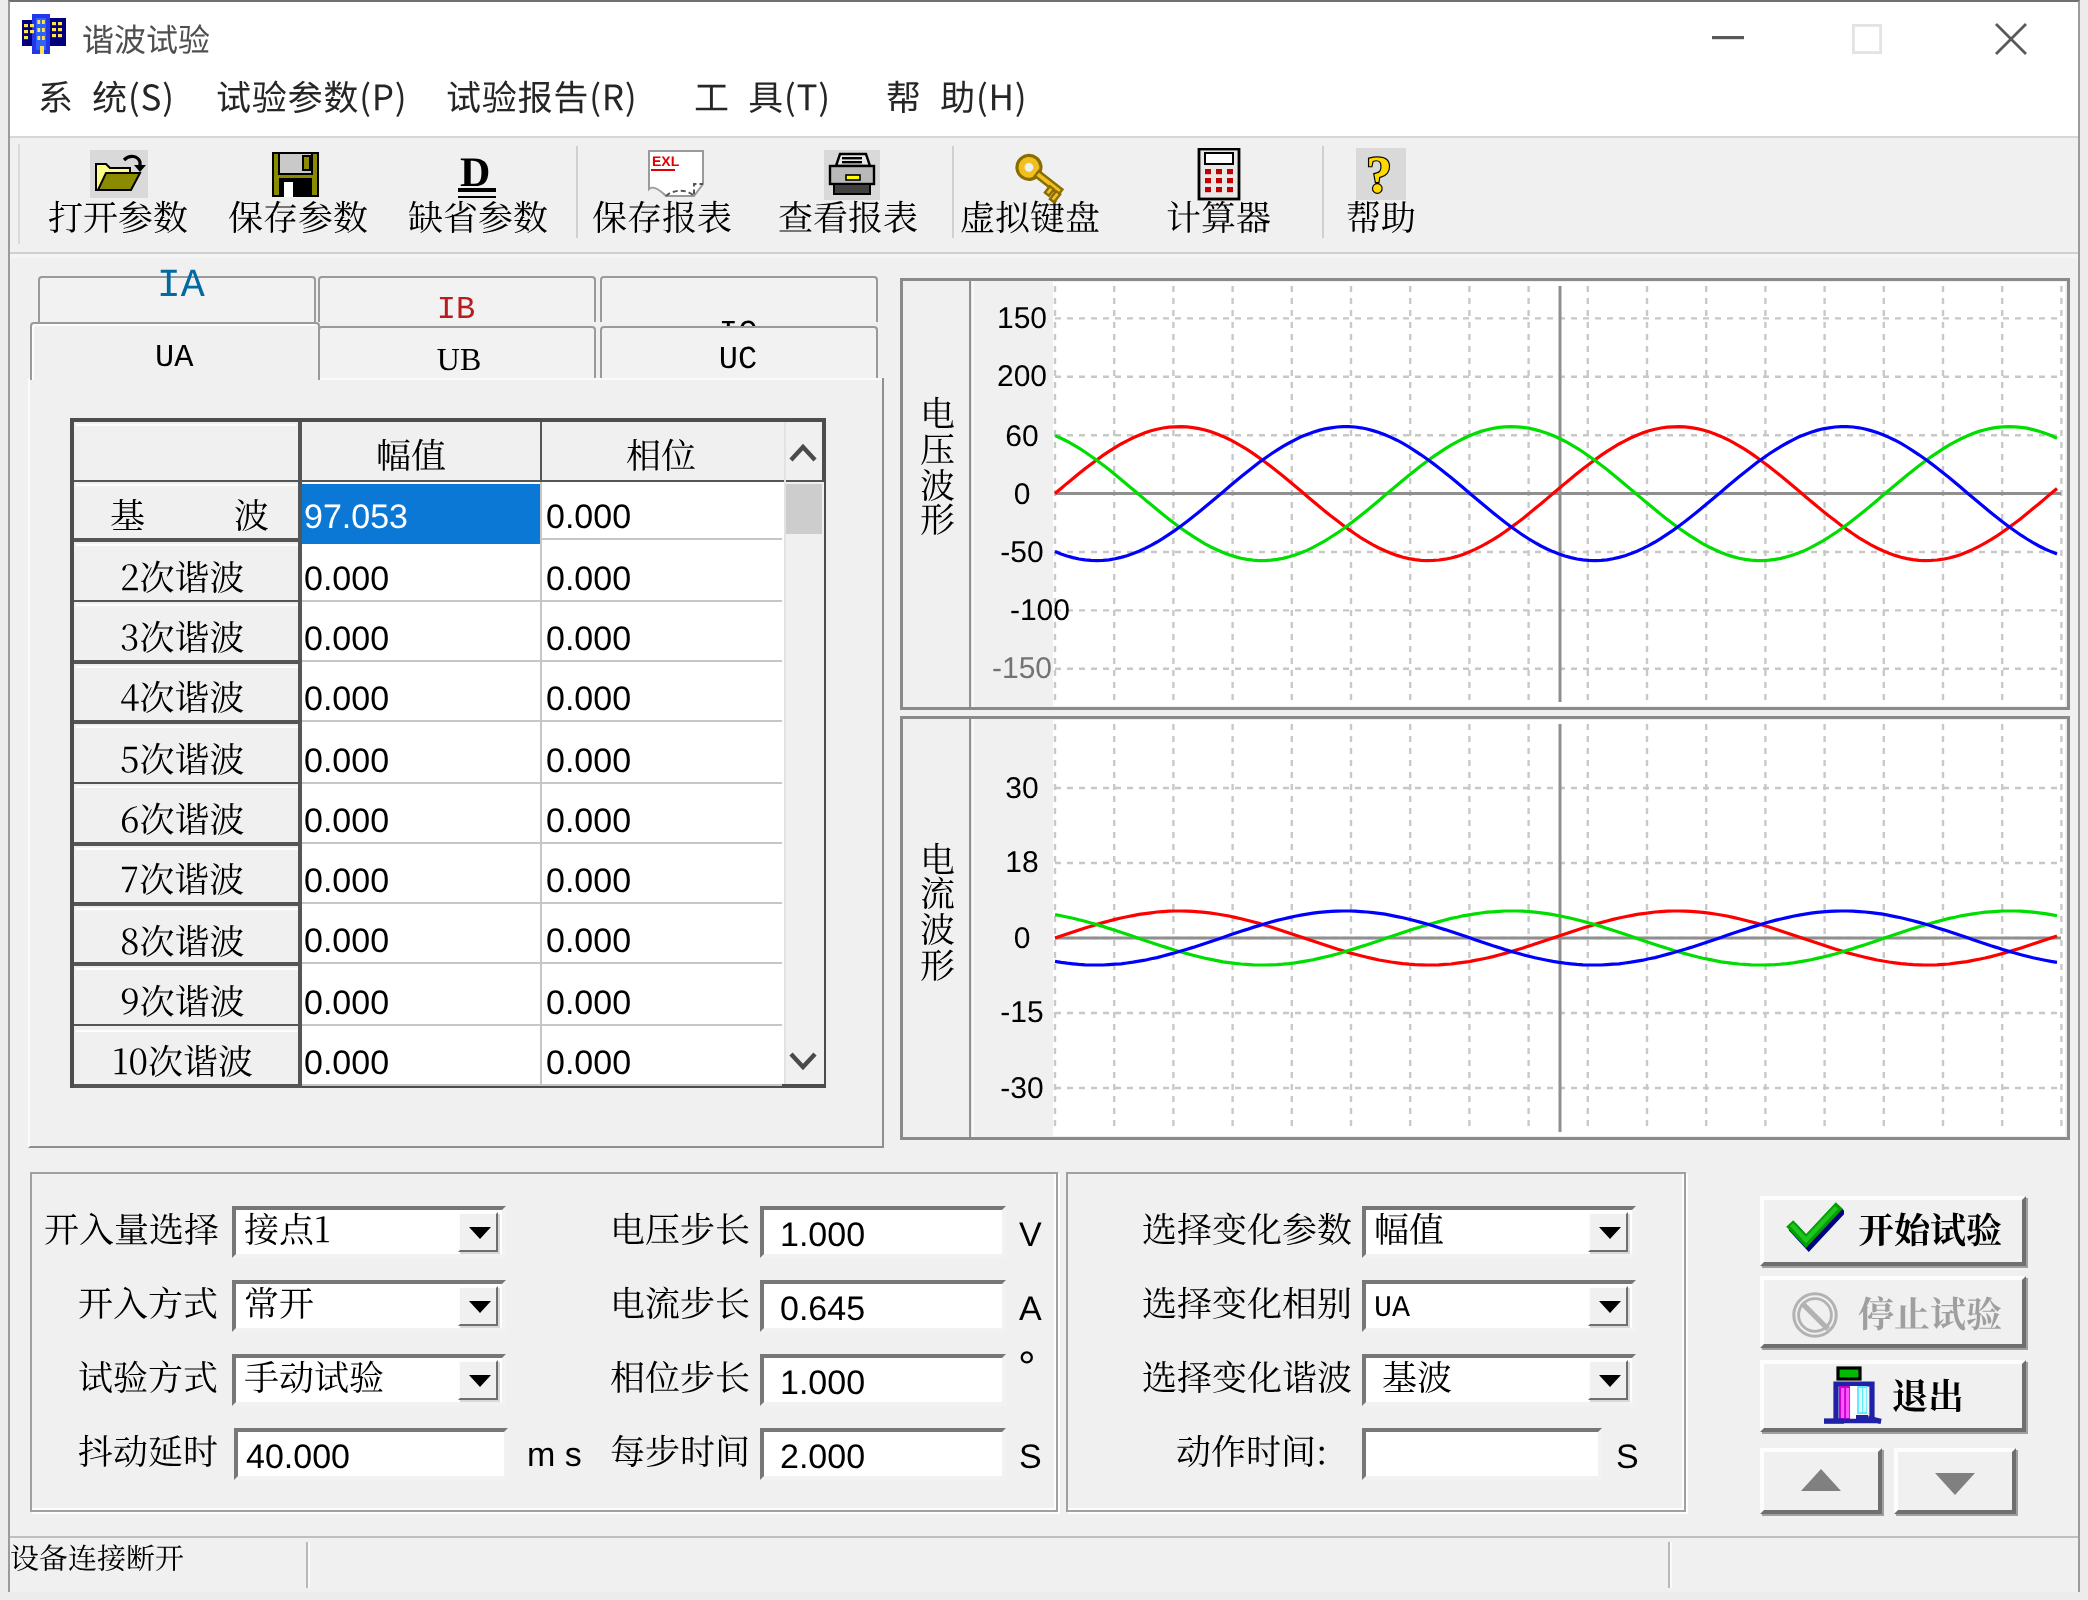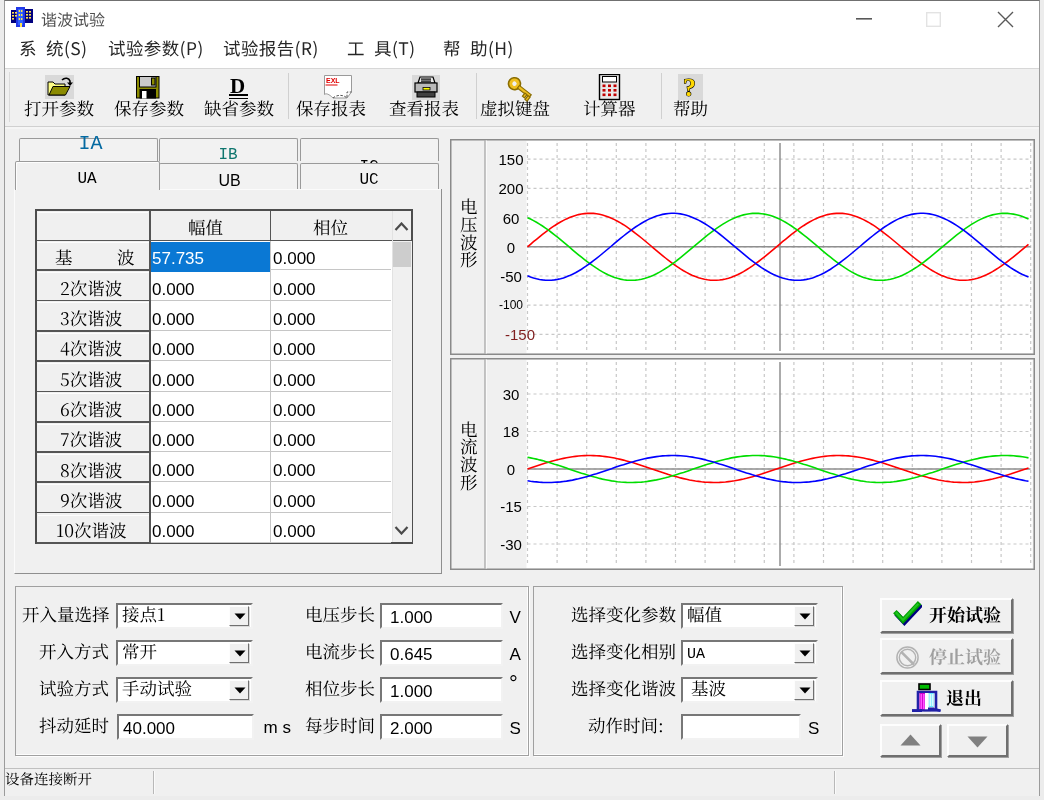--- a/index.html
+++ b/index.html
@@ -330,25 +330,25 @@
   </svg>
 <svg style="position:absolute;left:678px;top:74px" width="25" height="27" viewBox="0 0 25 27">
 <rect x="0" y="0" width="25" height="26" fill="#d9d9d9"></rect>
 <text x="5" y="22" font-family="'Liberation Serif',serif" font-weight="bold" font-size="26px" fill="#ffd800" stroke="#000" stroke-width="1.2" paint-order="stroke">?</text>
 </svg>
 <div style="position:absolute;left:14px;top:189px;width:428px;height:385px;background:#f0f0f0;border-right:1.5px solid #8f8f8f;border-bottom:1.5px solid #8f8f8f;border-left:1px solid #fbfbfb"></div>
 <div style="position:absolute;left:160px;top:189px;width:281px;height:1px;background:#fbfbfb"></div>
 <div style="position:absolute;left:19px;top:138px;width:138.5px;height:23px;background:#f2f2f2;border:1px solid #9a9a9a;border-bottom:none;border-radius:2px 2px 0 0"></div>
 <div style="position:absolute;left:78.4px;top:134px;font-family:'Liberation Mono',monospace;font-size:20px;color:#0369a1;line-height:19.2px;white-space:pre;">IA</div>
 <div style="position:absolute;left:158.5px;top:138px;width:139px;height:23px;background:#f2f2f2;border:1px solid #9a9a9a;border-bottom:none;border-radius:2px 2px 0 0"></div>
-<div style="position:absolute;left:218.4px;top:146px;font-family:'Liberation Mono',monospace;font-size:16px;color:#0f766e;line-height:19.2px;white-space:pre;">IB</div>
+<div style="position:absolute;left:218.4px;top:146px;font-family:'Liberation Mono',monospace;font-size:16px;color:#b91c1c;line-height:19.2px;white-space:pre;">IB</div>
 <div style="position:absolute;left:299.5px;top:138px;width:139px;height:23px;background:#f2f2f2;border:1px solid #9a9a9a;border-bottom:none;border-radius:2px 2px 0 0"></div>
 <div style="position:absolute;left:359.4px;top:146px;font-family:'Liberation Mono',monospace;font-size:16px;color:#000;line-height:19.2px;white-space:pre;margin-top:12px;">IC</div>
 <div style="position:absolute;left:158.5px;top:163px;width:139px;height:26px;background:#f2f2f2;border:1px solid #9a9a9a;border-bottom:none;border-radius:2px 2px 0 0"></div>
-<div style="position:absolute;left:218.4px;top:171px;font-family:Liberation Sans, sans-serif;font-size:16px;color:#000;line-height:19.2px;white-space:pre;">UB</div>
+<div style="position:absolute;left:218.4px;top:171px;font-family:Liberation Serif, serif;font-size:16px;color:#000;line-height:19.2px;white-space:pre;">UB</div>
 <div style="position:absolute;left:299.5px;top:163px;width:139px;height:26px;background:#f2f2f2;border:1px solid #9a9a9a;border-bottom:none;border-radius:2px 2px 0 0"></div>
 <div style="position:absolute;left:359.4px;top:171px;font-family:'Liberation Mono',monospace;font-size:16px;color:#000;line-height:19.2px;white-space:pre;">UC</div>
 <div style="position:absolute;left:15px;top:161px;width:145px;height:29px;background:#f0f0f0;border:1px solid #9a9a9a;border-bottom:none;border-radius:2px 2px 0 0;box-shadow:inset 1px 1px 0 #fdfdfd"></div>
 <div style="position:absolute;left:77.5px;top:170px;font-family:'Liberation Mono',monospace;font-size:16px;color:#000;line-height:19.2px;white-space:pre;">UA</div>
 <div style="position:absolute;left:35px;top:209px;width:378px;height:335px;background:#ffffff;border:2px solid #4d4d4d"></div>
 <div style="position:absolute;left:37px;top:211px;width:374px;height:29px;background:#f0f0f0"></div>
 <div style="position:absolute;left:151px;top:269.3px;width:240px;height:1px;background:#c6c6c6"></div>
 <div style="position:absolute;left:151px;top:299.6px;width:240px;height:1px;background:#c6c6c6"></div>
 <div style="position:absolute;left:151px;top:329.9px;width:240px;height:1px;background:#c6c6c6"></div>
 <div style="position:absolute;left:151px;top:360.2px;width:240px;height:1px;background:#c6c6c6"></div>
@@ -392,21 +392,21 @@
       <use href="#r503c" x="1000"></use>
     </g>
   </svg>
 <svg style="position:absolute;left:313.0px;top:217.9px" width="37.0" height="20.6">
     <g transform="translate(0,16.10) scale(0.01750)" fill="#000">
       <use href="#r76f8" x="0"></use>
       <use href="#r4f4d" x="1000"></use>
     </g>
   </svg>
 <div style="position:absolute;left:151px;top:242px;width:118.5px;height:30px;background:#0a78d4"></div>
-<div style="position:absolute;left:152px;top:250.3px;font-family:'Liberation Sans',sans-serif;font-size:17px;color:#fff;line-height:17px;white-space:pre">57.735</div>
+<div style="position:absolute;left:152px;top:250.3px;font-family:'Liberation Sans',sans-serif;font-size:17px;color:#fff;line-height:17px;white-space:pre">97.053</div>
 <div style="position:absolute;left:273px;top:250.3px;font-family:'Liberation Sans',sans-serif;font-size:17px;color:#000;line-height:17px;white-space:pre">0.000</div>
 <svg style="position:absolute;left:55.0px;top:248.4px" width="19.5" height="20.6">
     <g transform="translate(0,16.10) scale(0.01750)" fill="#000">
       <use href="#r57fa" x="0"></use>
     </g>
   </svg>
 <svg style="position:absolute;left:117.0px;top:248.4px" width="19.5" height="20.6">
     <g transform="translate(0,16.10) scale(0.01750)" fill="#000">
       <use href="#r6ce2" x="0"></use>
     </g>
@@ -546,22 +546,22 @@
     <line x1="330" y1="4" x2="330" y2="212" stroke="#8f8f8f" stroke-width="1.5"></line>
     <polyline points="77.5,107.8 80.5,105.3 83.5,102.7 86.5,100.3 89.5,97.8 92.5,95.4 95.5,93.1 98.5,90.9 101.5,88.7 104.5,86.7 107.5,84.8 110.5,83.0 113.5,81.4 116.5,79.9 119.5,78.6 122.5,77.4 125.5,76.4 128.5,75.6 131.5,75.0 134.5,74.6 137.5,74.4 140.5,74.3 143.5,74.4 146.5,74.8 149.5,75.3 152.5,76.0 155.5,76.9 158.5,78.0 161.5,79.2 164.5,80.6 167.5,82.2 170.5,83.9 173.5,85.7 176.5,87.7 179.5,89.8 182.5,92.0 185.5,94.3 188.5,96.6 191.5,99.0 194.5,101.5 197.5,104.0 200.5,106.5 203.5,109.1 206.5,111.6 209.5,114.1 212.5,116.6 215.5,119.0 218.5,121.3 221.5,123.6 224.5,125.8 227.5,127.9 230.5,129.9 233.5,131.7 236.5,133.4 239.5,135.0 242.5,136.4 245.5,137.6 248.5,138.7 251.5,139.6 254.5,140.3 257.5,140.8 260.5,141.2 263.5,141.3 266.5,141.2 269.5,141.0 272.5,140.6 275.5,140.0 278.5,139.2 281.5,138.2 284.5,137.0 287.5,135.7 290.5,134.2 293.5,132.6 296.5,130.8 299.5,128.9 302.5,126.9 305.5,124.7 308.5,122.5 311.5,120.2 314.5,117.8 317.5,115.3 320.5,112.9 323.5,110.3 326.5,107.8 329.5,105.3 332.5,102.7 335.5,100.3 338.5,97.8 341.5,95.4 344.5,93.1 347.5,90.9 350.5,88.7 353.5,86.7 356.5,84.8 359.5,83.0 362.5,81.4 365.5,79.9 368.5,78.6 371.5,77.4 374.5,76.4 377.5,75.6 380.5,75.0 383.5,74.6 386.5,74.4 389.5,74.3 392.5,74.4 395.5,74.8 398.5,75.3 401.5,76.0 404.5,76.9 407.5,78.0 410.5,79.2 413.5,80.6 416.5,82.2 419.5,83.9 422.5,85.7 425.5,87.7 428.5,89.8 431.5,92.0 434.5,94.3 437.5,96.6 440.5,99.0 443.5,101.5 446.5,104.0 449.5,106.5 452.5,109.1 455.5,111.6 458.5,114.1 461.5,116.6 464.5,119.0 467.5,121.3 470.5,123.6 473.5,125.8 476.5,127.9 479.5,129.9 482.5,131.7 485.5,133.4 488.5,135.0 491.5,136.4 494.5,137.6 497.5,138.7 500.5,139.6 503.5,140.3 506.5,140.8 509.5,141.2 512.5,141.3 515.5,141.2 518.5,141.0 521.5,140.6 524.5,140.0 527.5,139.2 530.5,138.2 533.5,137.0 536.5,135.7 539.5,134.2 542.5,132.6 545.5,130.8 548.5,128.9 551.5,126.9 554.5,124.7 557.5,122.5 560.5,120.2 563.5,117.8 566.5,115.3 569.5,112.9 572.5,110.3 575.5,107.8 578.5,105.3" fill="none" stroke="#ff0000" stroke-width="1.6"></polyline>
     <polyline points="77.5,78.8 80.5,80.1 83.5,81.6 86.5,83.3 89.5,85.1 92.5,87.0 95.5,89.1 98.5,91.2 101.5,93.5 104.5,95.8 107.5,98.2 110.5,100.7 113.5,103.2 116.5,105.7 119.5,108.2 122.5,110.8 125.5,113.3 128.5,115.8 131.5,118.2 134.5,120.6 137.5,122.9 140.5,125.1 143.5,127.2 146.5,129.2 149.5,131.1 152.5,132.9 155.5,134.5 158.5,135.9 161.5,137.2 164.5,138.4 167.5,139.3 170.5,140.1 173.5,140.7 176.5,141.1 179.5,141.3 182.5,141.3 185.5,141.1 188.5,140.7 191.5,140.2 194.5,139.4 197.5,138.5 200.5,137.4 203.5,136.2 206.5,134.7 209.5,133.1 212.5,131.4 215.5,129.5 218.5,127.6 221.5,125.5 224.5,123.3 227.5,121.0 230.5,118.6 233.5,116.2 236.5,113.7 239.5,111.2 242.5,108.6 245.5,106.1 248.5,103.6 251.5,101.1 254.5,98.6 257.5,96.2 260.5,93.9 263.5,91.6 266.5,89.4 269.5,87.4 272.5,85.4 275.5,83.6 278.5,81.9 281.5,80.4 284.5,79.0 287.5,77.8 290.5,76.7 293.5,75.9 296.5,75.2 299.5,74.7 302.5,74.4 305.5,74.3 308.5,74.4 311.5,74.7 314.5,75.1 317.5,75.8 320.5,76.6 323.5,77.6 326.5,78.8 329.5,80.1 332.5,81.6 335.5,83.3 338.5,85.1 341.5,87.0 344.5,89.1 347.5,91.2 350.5,93.5 353.5,95.8 356.5,98.2 359.5,100.7 362.5,103.2 365.5,105.7 368.5,108.2 371.5,110.8 374.5,113.3 377.5,115.8 380.5,118.2 383.5,120.6 386.5,122.9 389.5,125.1 392.5,127.2 395.5,129.2 398.5,131.1 401.5,132.9 404.5,134.5 407.5,135.9 410.5,137.2 413.5,138.4 416.5,139.3 419.5,140.1 422.5,140.7 425.5,141.1 428.5,141.3 431.5,141.3 434.5,141.1 437.5,140.7 440.5,140.2 443.5,139.4 446.5,138.5 449.5,137.4 452.5,136.2 455.5,134.7 458.5,133.1 461.5,131.4 464.5,129.5 467.5,127.6 470.5,125.5 473.5,123.3 476.5,121.0 479.5,118.6 482.5,116.2 485.5,113.7 488.5,111.2 491.5,108.6 494.5,106.1 497.5,103.6 500.5,101.1 503.5,98.6 506.5,96.2 509.5,93.9 512.5,91.6 515.5,89.4 518.5,87.4 521.5,85.4 524.5,83.6 527.5,81.9 530.5,80.4 533.5,79.0 536.5,77.8 539.5,76.7 542.5,75.9 545.5,75.2 548.5,74.7 551.5,74.4 554.5,74.3 557.5,74.4 560.5,74.7 563.5,75.1 566.5,75.8 569.5,76.6 572.5,77.6 575.5,78.8 578.5,80.1" fill="none" stroke="#00dd00" stroke-width="1.6"></polyline>
     <polyline points="77.5,136.8 80.5,138.0 83.5,139.0 86.5,139.8 89.5,140.5 92.5,140.9 95.5,141.2 98.5,141.3 101.5,141.2 104.5,140.9 107.5,140.4 110.5,139.7 113.5,138.9 116.5,137.8 119.5,136.6 122.5,135.2 125.5,133.7 128.5,132.0 131.5,130.2 134.5,128.2 137.5,126.2 140.5,124.0 143.5,121.7 146.5,119.4 149.5,117.0 152.5,114.5 155.5,112.0 158.5,109.5 161.5,107.0 164.5,104.4 167.5,101.9 170.5,99.4 173.5,97.0 176.5,94.6 179.5,92.3 182.5,90.1 185.5,88.0 188.5,86.1 191.5,84.2 194.5,82.5 197.5,80.9 200.5,79.4 203.5,78.2 206.5,77.1 209.5,76.2 212.5,75.4 215.5,74.9 218.5,74.5 221.5,74.3 224.5,74.3 227.5,74.5 230.5,74.9 233.5,75.5 236.5,76.3 239.5,77.2 242.5,78.4 245.5,79.7 248.5,81.1 251.5,82.7 254.5,84.5 257.5,86.4 260.5,88.4 263.5,90.5 266.5,92.7 269.5,95.0 272.5,97.4 275.5,99.8 278.5,102.3 281.5,104.8 284.5,107.4 287.5,109.9 290.5,112.4 293.5,114.9 296.5,117.4 299.5,119.8 302.5,122.1 305.5,124.4 308.5,126.5 311.5,128.6 314.5,130.5 317.5,132.3 320.5,134.0 323.5,135.5 326.5,136.8 329.5,138.0 332.5,139.0 335.5,139.8 338.5,140.5 341.5,140.9 344.5,141.2 347.5,141.3 350.5,141.2 353.5,140.9 356.5,140.4 359.5,139.7 362.5,138.9 365.5,137.8 368.5,136.6 371.5,135.2 374.5,133.7 377.5,132.0 380.5,130.2 383.5,128.2 386.5,126.2 389.5,124.0 392.5,121.7 395.5,119.4 398.5,117.0 401.5,114.5 404.5,112.0 407.5,109.5 410.5,107.0 413.5,104.4 416.5,101.9 419.5,99.4 422.5,97.0 425.5,94.6 428.5,92.3 431.5,90.1 434.5,88.0 437.5,86.1 440.5,84.2 443.5,82.5 446.5,80.9 449.5,79.4 452.5,78.2 455.5,77.1 458.5,76.2 461.5,75.4 464.5,74.9 467.5,74.5 470.5,74.3 473.5,74.3 476.5,74.5 479.5,74.9 482.5,75.5 485.5,76.3 488.5,77.2 491.5,78.4 494.5,79.7 497.5,81.1 500.5,82.7 503.5,84.5 506.5,86.4 509.5,88.4 512.5,90.5 515.5,92.7 518.5,95.0 521.5,97.4 524.5,99.8 527.5,102.3 530.5,104.8 533.5,107.4 536.5,109.9 539.5,112.4 542.5,114.9 545.5,117.4 548.5,119.8 551.5,122.1 554.5,124.4 557.5,126.5 560.5,128.6 563.5,130.5 566.5,132.3 569.5,134.0 572.5,135.5 575.5,136.8 578.5,138.0" fill="none" stroke="#0000ff" stroke-width="1.6"></polyline>
   </svg>
 <div style="position:absolute;left:487px;top:152.1px;width:48px;text-align:center;font-family:'Liberation Sans',sans-serif;font-size:15px;line-height:15px;color:#000">150</div>
 <div style="position:absolute;left:487px;top:181.3px;width:48px;text-align:center;font-family:'Liberation Sans',sans-serif;font-size:15px;line-height:15px;color:#000">200</div>
 <div style="position:absolute;left:487px;top:210.5px;width:48px;text-align:center;font-family:'Liberation Sans',sans-serif;font-size:15px;line-height:15px;color:#000">60</div>
 <div style="position:absolute;left:487px;top:239.7px;width:48px;text-align:center;font-family:'Liberation Sans',sans-serif;font-size:15px;line-height:15px;color:#000">0</div>
 <div style="position:absolute;left:487px;top:268.9px;width:48px;text-align:center;font-family:'Liberation Sans',sans-serif;font-size:15px;line-height:15px;color:#000">-50</div>
-<div style="position:absolute;left:487px;top:298.1px;width:48px;text-align:center;font-family:'Liberation Sans',sans-serif;font-size:12px;line-height:15px;color:#000">-100</div>
-<div style="position:absolute;left:487px;top:327.3px;width:48px;text-align:right;font-family:'Liberation Sans',sans-serif;font-size:15px;line-height:15px;color:#7f1d1d">-150</div>
+<div style="position:absolute;left:487px;top:298.1px;width:48px;text-align:right;font-family:'Liberation Sans',sans-serif;font-size:15px;line-height:15px;color:#000">-100</div>
+<div style="position:absolute;left:487px;top:327.3px;width:48px;text-align:center;font-family:'Liberation Sans',sans-serif;font-size:15px;line-height:15px;color:#737373">-150</div>
 <svg style="position:absolute;left:459.8px;top:197.0px" width="19.5" height="20.6">
     <g transform="translate(0,16.10) scale(0.01750)" fill="#000">
       <use href="#r7535" x="0"></use>
     </g>
   </svg>
 <svg style="position:absolute;left:459.8px;top:214.8px" width="19.5" height="20.6">
     <g transform="translate(0,16.10) scale(0.01750)" fill="#000">
       <use href="#r538b" x="0"></use>
     </g>
   </svg>

